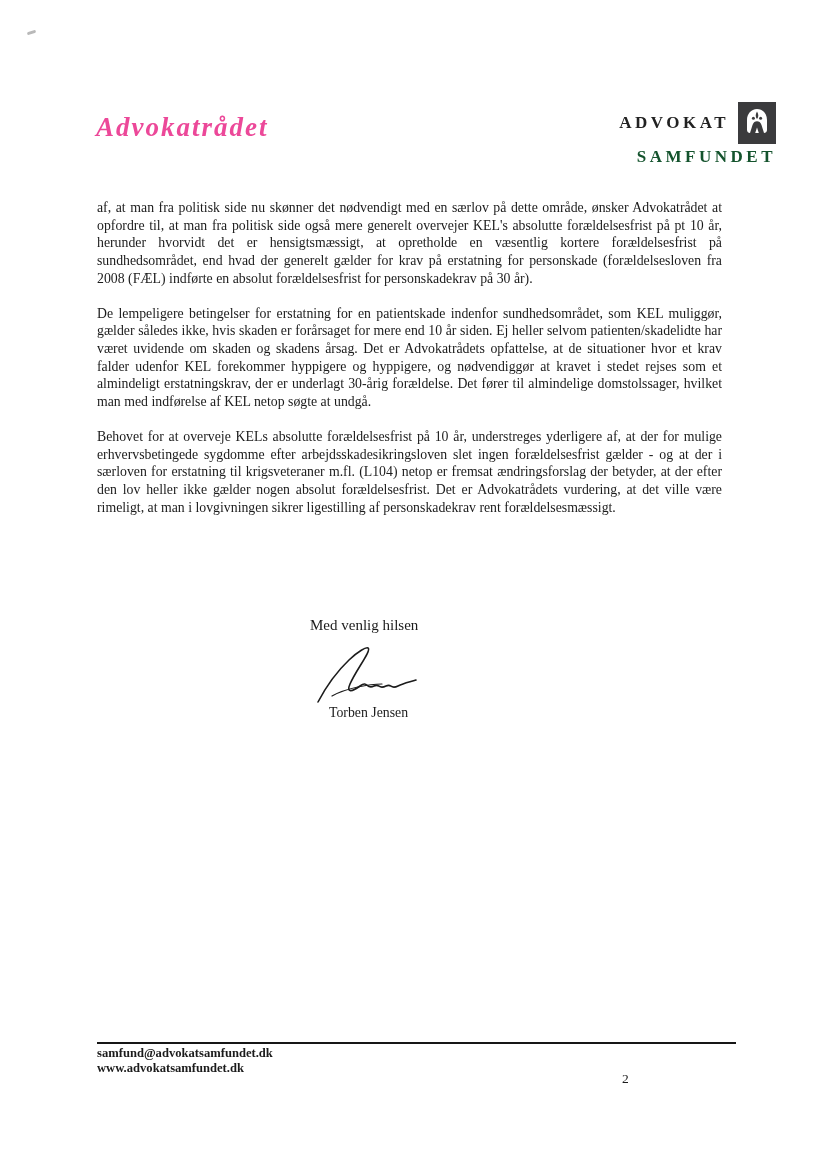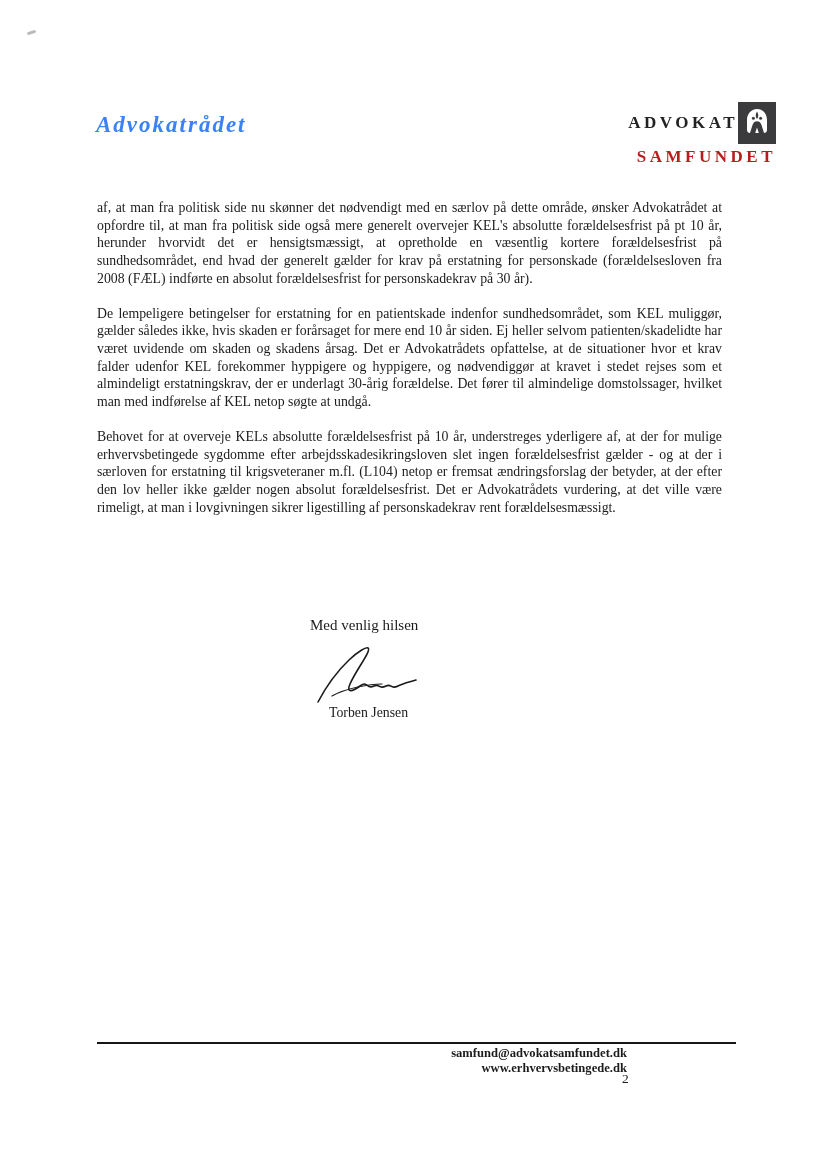--- a/index.html
+++ b/index.html
@@ -11,56 +11,56 @@
     font-family:"Liberation Serif", serif;
     color:#1b1b1b;
     overflow:hidden;
   }
   .scan-artifact{
     position:absolute;left:27px;top:31px;width:9px;height:3px;
     background:#b9b9b9;transform:rotate(-18deg);border-radius:2px;
   }
   .letterhead{
     position:absolute;left:96px;top:112px;
-    font-size:23px;font-style:italic;font-weight:600;
-    letter-spacing:2px;color:#3b82f6;
+    font-size:27px;font-style:italic;font-weight:600;
+    letter-spacing:2px;color:#ec4899;
   }
   .brand{
     position:absolute;top:102px;right:50px;text-align:right;
   }
-  .brand-row1{display:flex;align-items:center;justify-content:flex-end;}
+  .brand-row1{display:flex;align-items:center;justify-content:flex-end;gap:9px;}
   .brand-word{
     font-size:17px;font-weight:600;letter-spacing:3.5px;color:#222;
   }
   .logo-box{
     width:38px;height:42px;background:#3b3b3d;
     display:flex;align-items:center;justify-content:center;flex:0 0 auto;
   }
   .brand-row2{
-    margin-top:3px;font-size:17px;font-weight:600;letter-spacing:3.5px;color:#b91c1c;
+    margin-top:3px;font-size:17px;font-weight:600;letter-spacing:3.5px;color:#14532d;
   }
   .body-text{
     position:absolute;left:97px;top:199px;width:637px;
     font-size:13.8px;line-height:1.285;text-align:justify;
   }
   .body-text p{margin:0 12px 17px 0;}
   .closing{
     position:absolute;left:310px;top:617px;font-size:15px;
   }
   .signature{
     position:absolute;left:312px;top:644px;width:118px;height:66px;
   }
   .signer{
     position:absolute;left:329px;top:705px;font-size:13.8px;
   }
   .footer-rule{
     position:absolute;left:97px;top:1042px;width:639px;height:2px;background:#161616;
   }
   .footer-contact{
-    position:absolute;left:97px;top:1046px;width:530px;text-align:right;
+    position:absolute;left:97px;top:1046px;width:530px;text-align:left;
     font-size:12.6px;font-weight:600;line-height:1.18;
   }
   .page-number{
     position:absolute;left:622px;top:1071px;font-size:13.5px;
   }
 </style>
 </head>
 <body>
 
 <div class="page">
@@ -102,18 +102,18 @@
              C 92 39, 98 38, 104 36" stroke="#1c1c1c" stroke-width="1.6" stroke-linecap="round"></path>
     <path d="M20 52 C 34 44, 58 40, 70 40" stroke="#1c1c1c" stroke-width="1.2" stroke-linecap="round"></path>
   </svg>
 
   <div class="signer">Torben Jensen</div>
 
   <div class="footer-rule"></div>
 
   <div class="footer-contact">
     <div>samfund@advokatsamfundet.dk</div>
-    <div>www.erhvervsbetingede.dk</div>
+    <div>www.advokatsamfundet.dk</div>
   </div>
 
   <div class="page-number">2</div>
 
 </div>
 
 </body></html>

